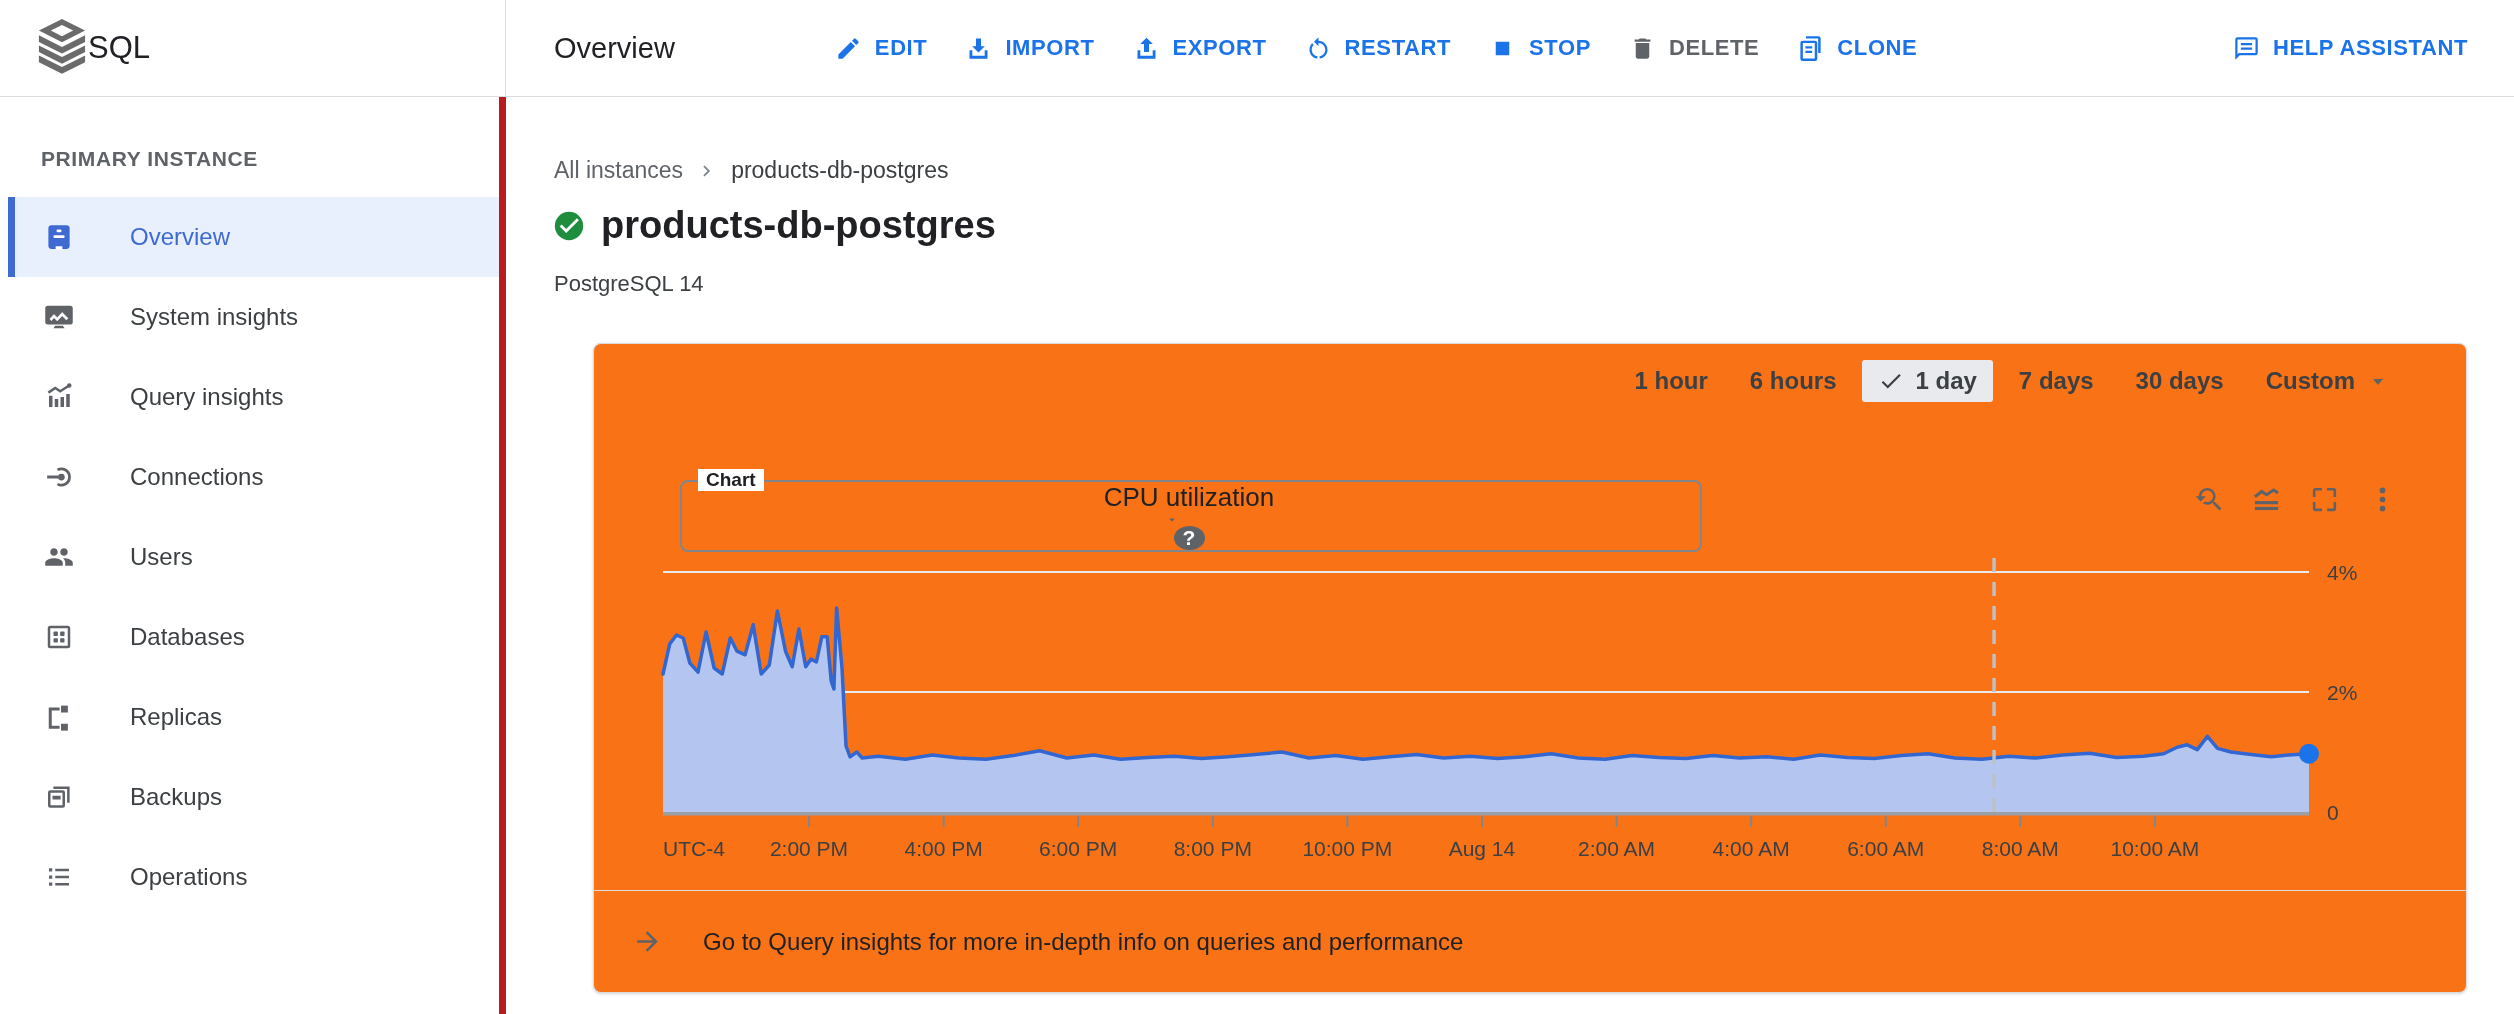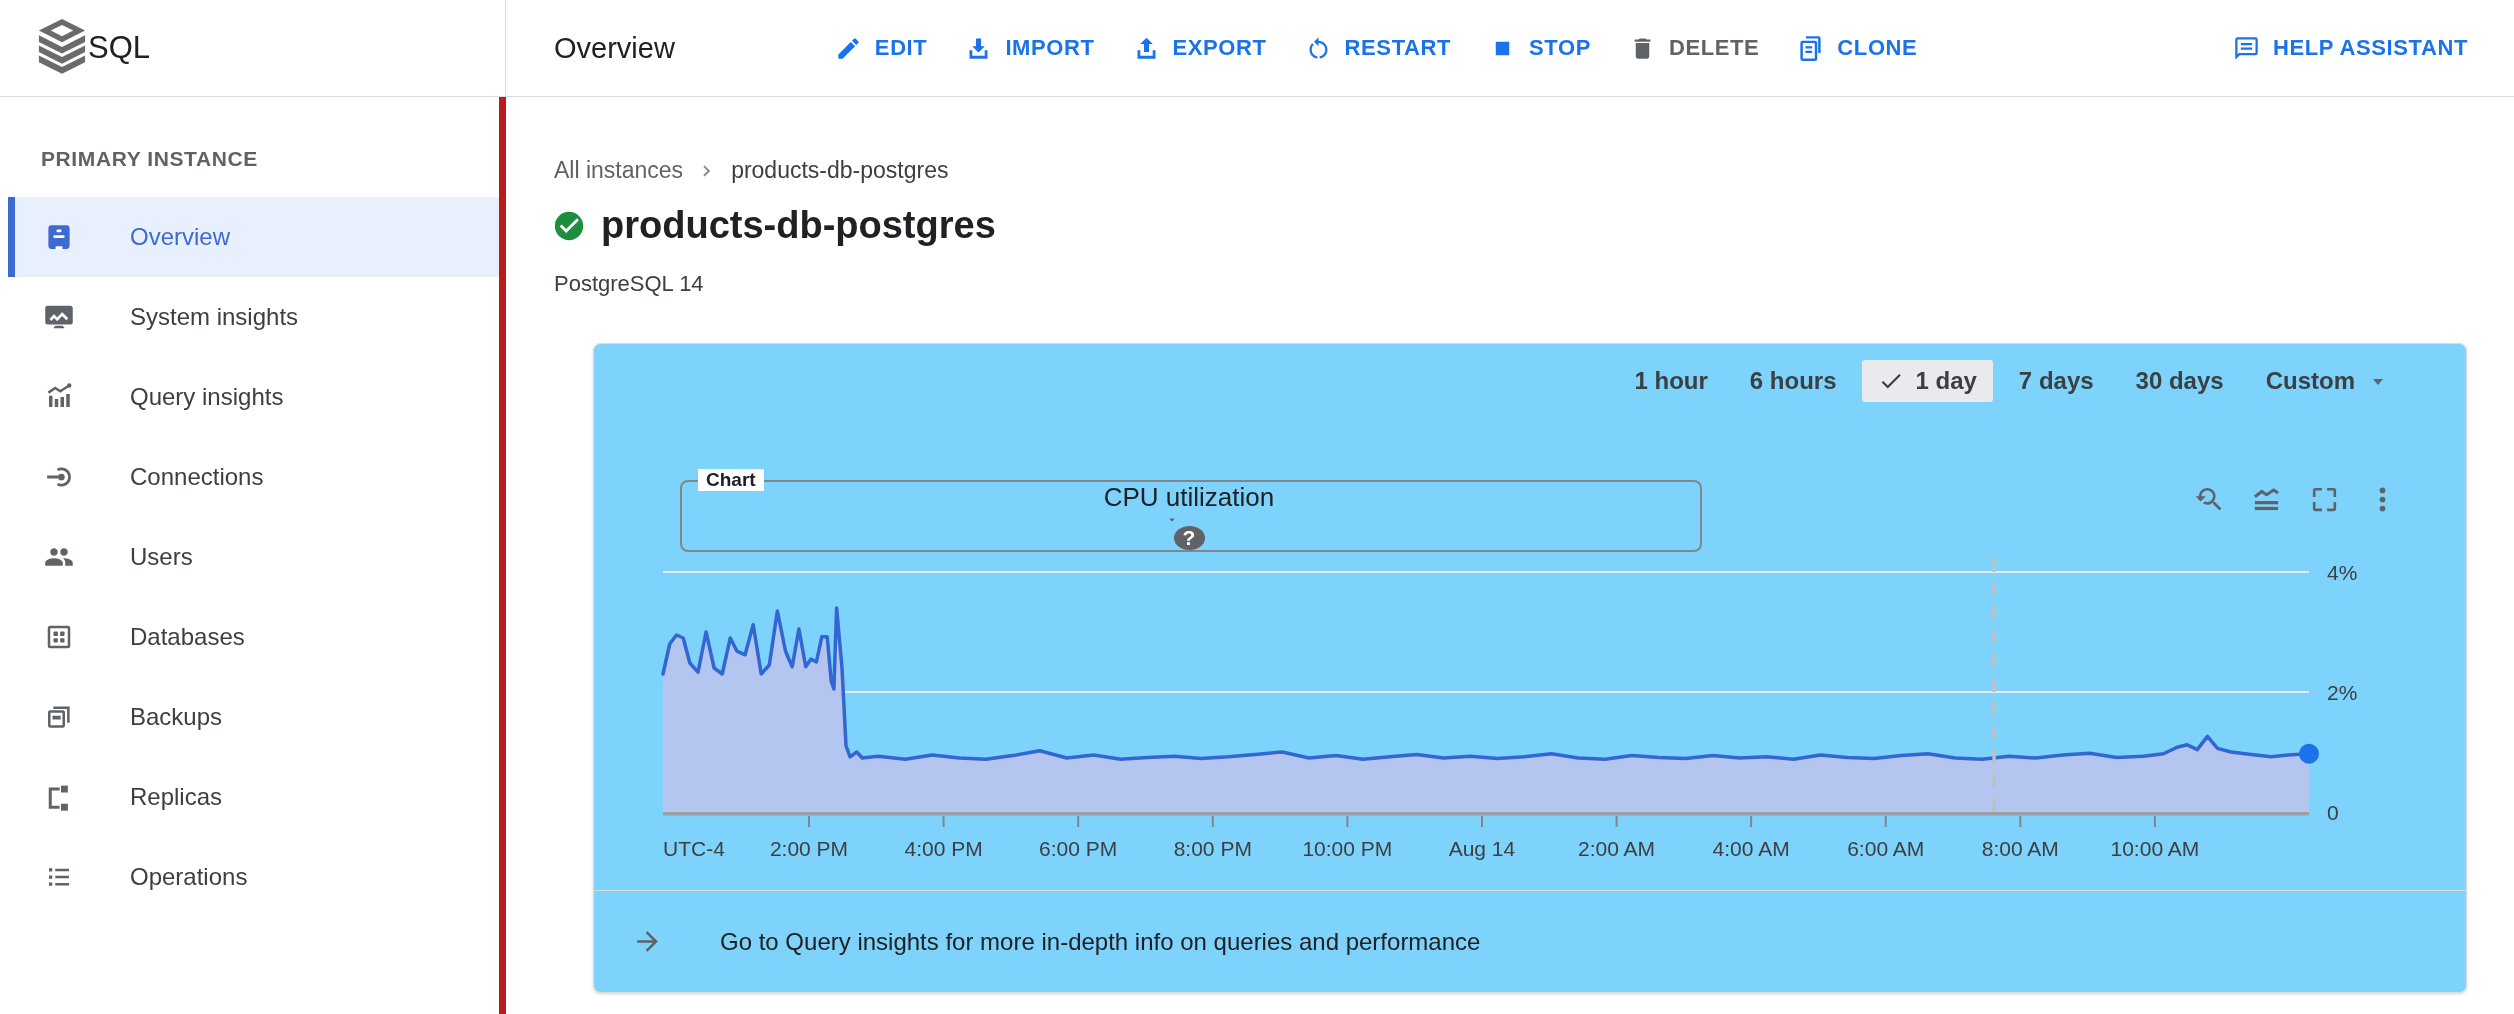--- a/index.html
+++ b/index.html
@@ -44,21 +44,21 @@
   .breadcrumb .crumb-link { cursor:pointer; }
   .breadcrumb .current { color:#3c4043; }
   .breadcrumb svg { width:22px; height:22px; fill:#80868b; }
   .title-row { margin:20px 0 0 46px; display:flex; align-items:center; gap:15px; }
   .title-row svg { width:34px; height:34px; }
   .inst-title { font-size:38px; font-weight:700; color:#202124; }
   .subtitle { margin:24px 0 0 48px; font-size:22px; color:#3c4043; }
 
   
   .card { position:relative; margin:46px 0 0 87px; width:1874px; height:650px;
-    background:#7dd3fc; border:1px solid #dadce0; border-radius:8px;
+    background:#f97316; border:1px solid #dadce0; border-radius:8px;
     box-shadow:0 1px 3px rgba(60,64,67,.22); }
   .tabs { position:absolute; top:16px; right:60px; display:flex; align-items:center; gap:10px; }
   .tab { display:flex; align-items:center; gap:11px; padding:7px 16px; font-size:24px;
     font-weight:700; color:#3c4043; cursor:pointer; border-radius:3px; }
   .tab.selected { background:#e8eaed; }
   .tab svg.check { width:26px; height:26px; fill:#3c4043; }
   .tab svg.caret { width:24px; height:24px; fill:#5f6368; }
 
   .select-row { position:absolute; top:136px; left:86px; }
   .chart-select { position:relative; width:1022px; height:72px; border:2px solid #80868b;
@@ -71,21 +71,21 @@
     font-size:21px; font-weight:700; display:flex; align-items:center; justify-content:center;
     cursor:pointer; }
 
   .chart-tools { position:absolute; top:140px; right:68px; display:flex; gap:27px; }
   .chart-tools svg { width:31px; height:31px; fill:#5f6368; cursor:pointer; }
 
   #chart-svg { position:absolute; top:208px; left:0; }
 
   .card-footer { position:absolute; left:0; right:0; top:546px; height:102px;
     border-top:1px solid #dadce0; display:flex; align-items:center; padding-left:38px;
-    cursor:pointer;gap:17px; }
+    cursor:pointer; }
   .card-footer svg { width:31px; height:31px; fill:#5f6368; }
   .card-footer .lbl { margin-left:40px; font-size:24px; color:#202124; }
 </style>
 </head>
 <body>
 
 <div class="app">
 
   <div class="hdr-left">
     <svg width="52" height="58" viewBox="0 0 48 54" fill="#6b6b6b">
@@ -203,33 +203,33 @@
           <path d="M19 3H5a2 2 0 0 0-2 2v14a2 2 0 0 0 2 2h14a2 2 0 0 0 2-2V5a2 2 0 0 0-2-2zm0 16H5V5h14v14z"></path>
           <rect x="7.6" y="7.6" width="3.5" height="3.5" rx="0.6"></rect>
           <rect x="12.9" y="7.6" width="3.5" height="3.5" rx="0.6"></rect>
           <rect x="7.6" y="12.9" width="3.5" height="3.5" rx="0.6"></rect>
           <rect x="12.9" y="12.9" width="3.5" height="3.5" rx="0.6"></rect>
         </svg>
       <span class="lbl">Databases</span>
     </div>
     <div class="nav-item">
       <svg viewBox="0 0 24 24">
+          <path d="M3.8 4.4h8.7v2.3H6.2V19h6.3v2.3H3.8z"></path>
+          <rect x="13.6" y="2.9" width="5.5" height="5.5"></rect>
+          <rect x="13.6" y="17.4" width="5.5" height="5.5"></rect>
+        </svg>
+      <span class="lbl">Replicas</span>
+    </div>
+    <div class="nav-item">
+      <svg viewBox="0 0 24 24">
           <path d="M20.5 3.5v13h-2v-11h-11v-2h13z"></path>
           <path d="M15 6.5H5a1.8 1.8 0 0 0-1.8 1.8v10.4A1.8 1.8 0 0 0 5 20.5h10a1.8 1.8 0 0 0 1.8-1.8V8.3A1.8 1.8 0 0 0 15 6.5zm-.2 12h-9.6v-10h9.6v10z"></path>
           <rect x="6.8" y="11" width="6.5" height="3"></rect>
         </svg>
       <span class="lbl">Backups</span>
-    </div>
-    <div class="nav-item">
-      <svg viewBox="0 0 24 24">
-          <path d="M3.8 4.4h8.7v2.3H6.2V19h6.3v2.3H3.8z"></path>
-          <rect x="13.6" y="2.9" width="5.5" height="5.5"></rect>
-          <rect x="13.6" y="17.4" width="5.5" height="5.5"></rect>
-        </svg>
-      <span class="lbl">Replicas</span>
     </div>
     <div class="nav-item">
       <svg viewBox="0 0 24 24">
           <path d="M4 5h2.6v2.6H4zM4 10.7h2.6v2.6H4zM4 16.4h2.6V19H4zM9 5.3h11v2H9zM9 11h11v2H9zM9 16.7h11v2H9z"></path>
         </svg>
       <span class="lbl">Operations</span>
     </div>
   </nav>
 
   <main class="main">

